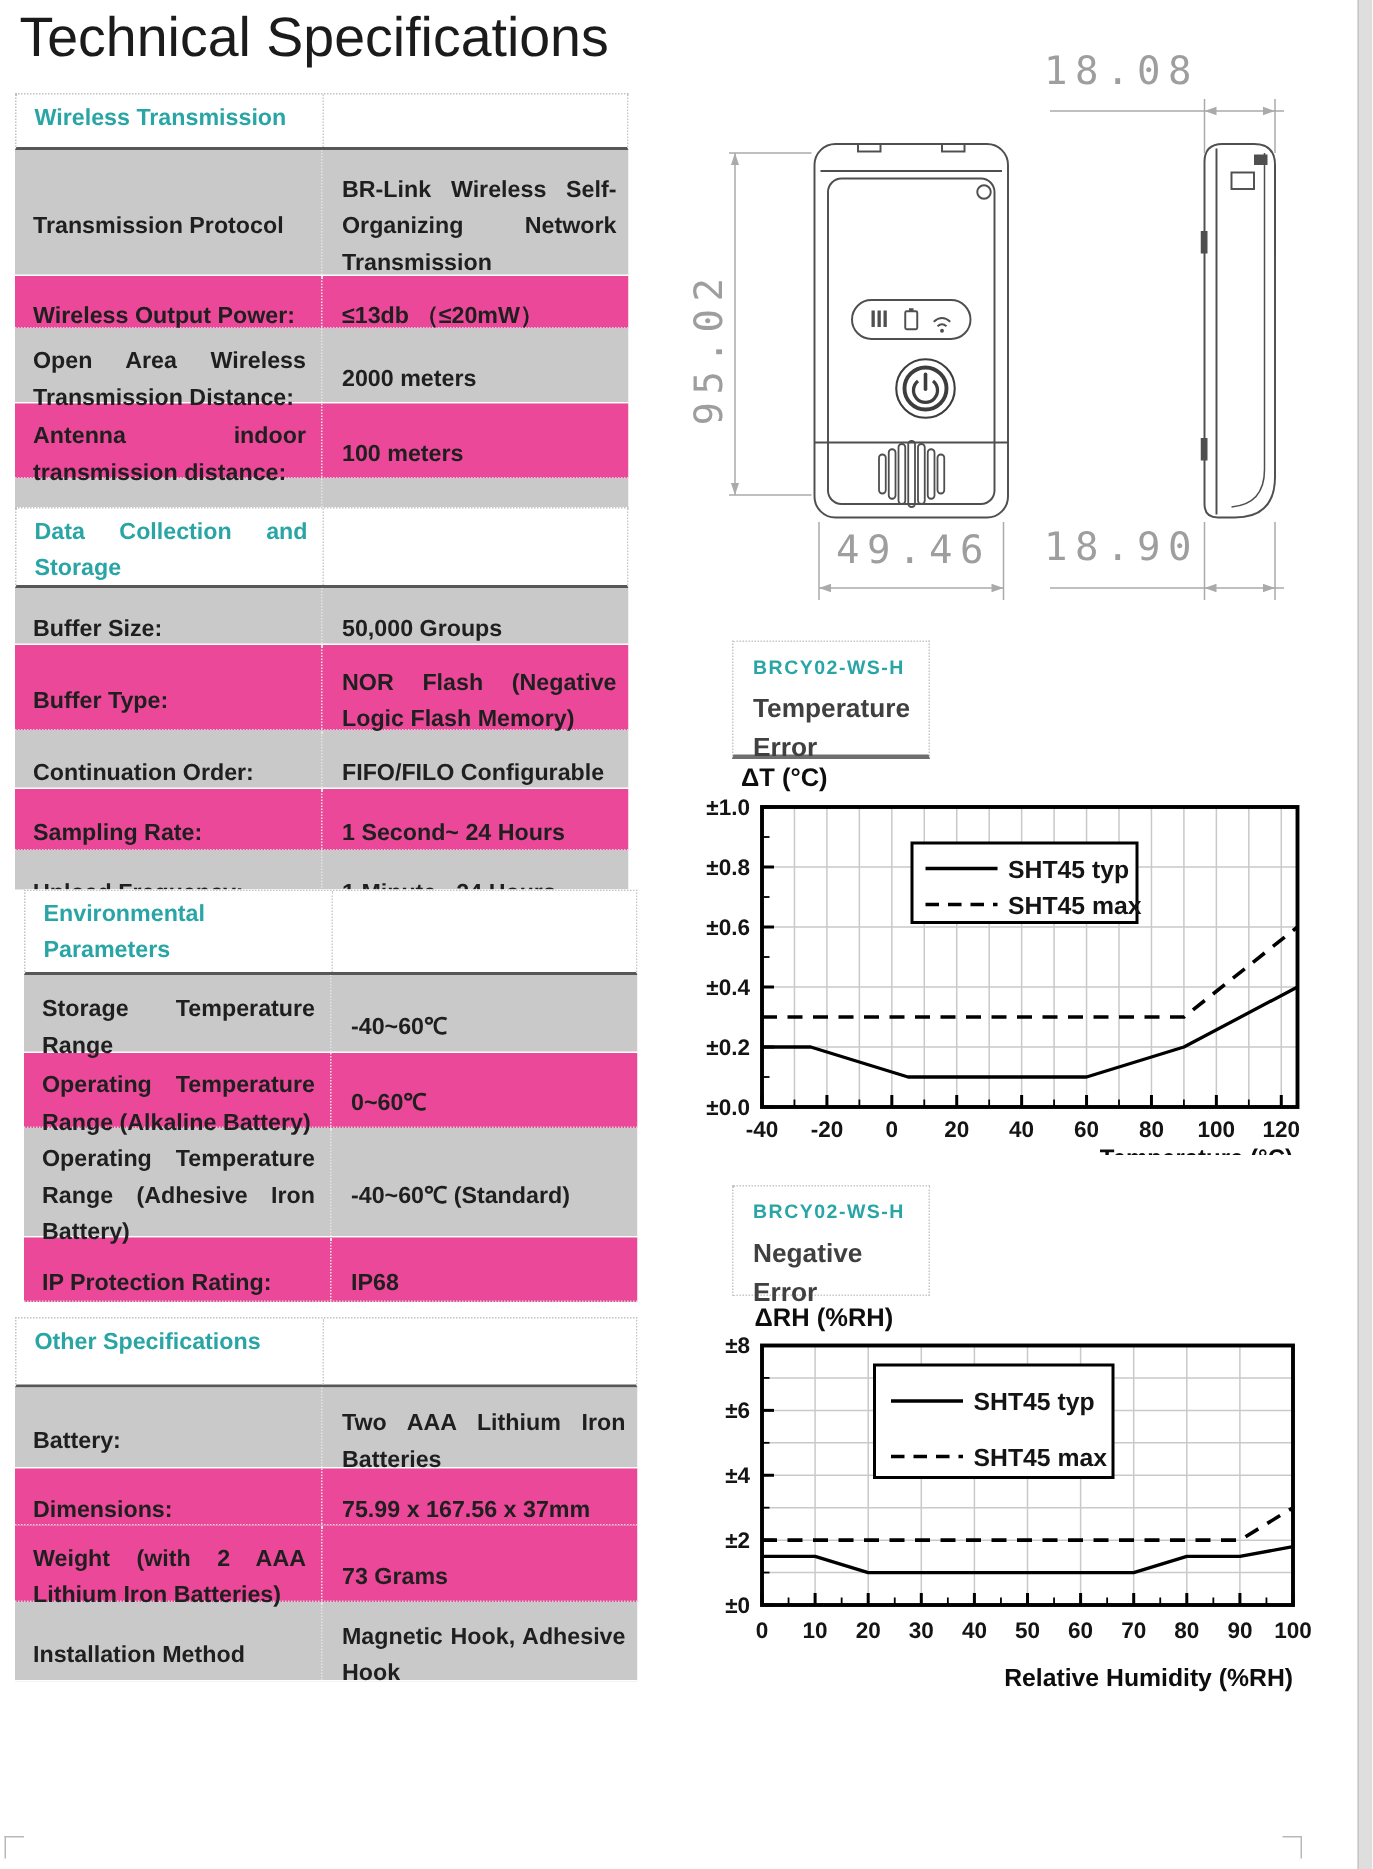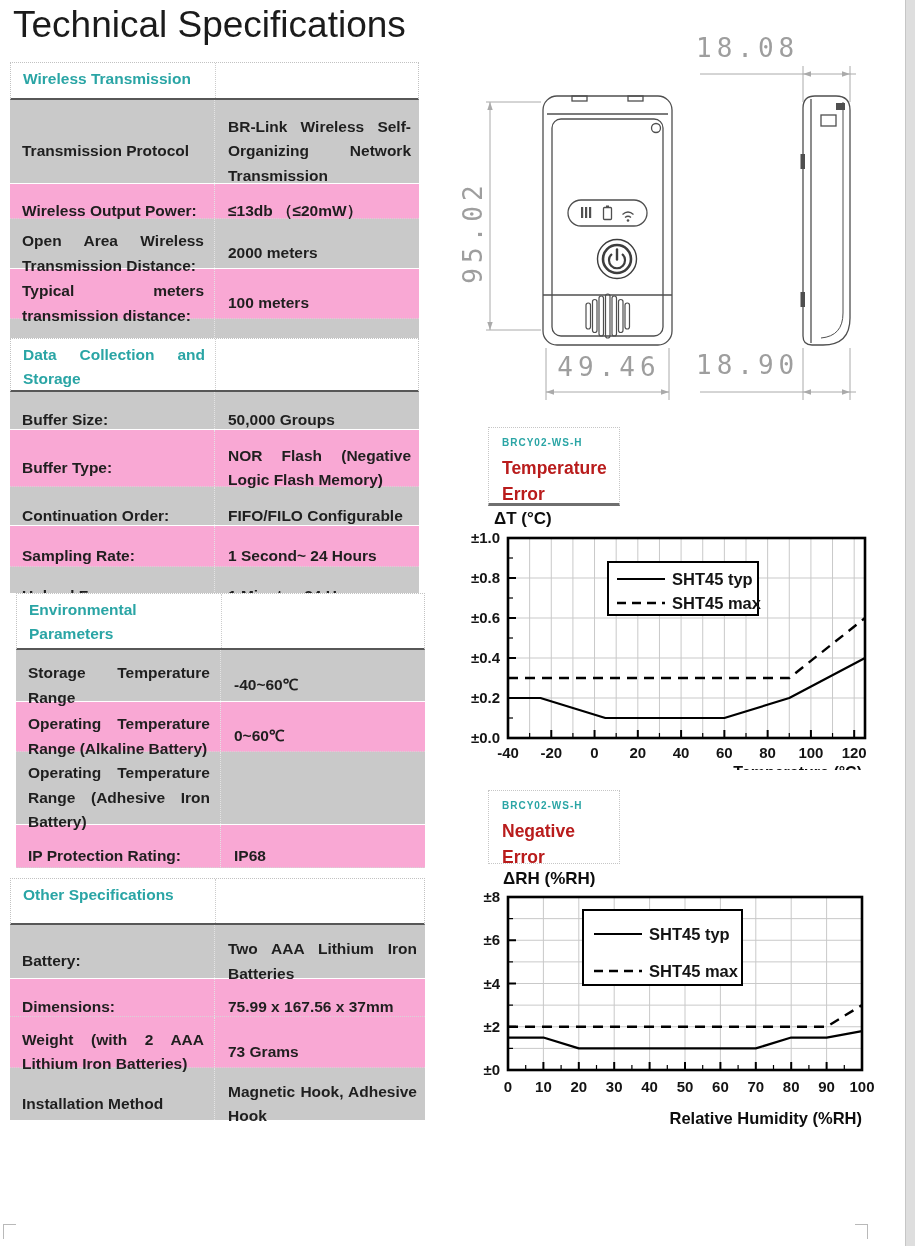--- a/index.html
+++ b/index.html
@@ -13,32 +13,32 @@
   .spec-table{position:absolute;overflow:hidden;background:#fff;font-size:15.5px;
               font-weight:700;color:#1f1f1f;line-height:1.58;}
   .thead{display:flex;background:#fff;border:1px dotted #c2c2c2;
          border-bottom:2px solid #575757;box-sizing:border-box;}
   .th{width:205px;box-sizing:border-box;padding:4px 10px 4px 12px;display:flex;
       align-items:flex-start;border-right:1px dotted #cccccc;}
   .th-inner{width:100%;text-align:justify;color:#2aa5a5;}
   .th-rest{flex:1;}
   .trow{display:flex;box-sizing:border-box;}
   .trow.shaded{background:#c9c9c9;border-bottom:1px solid #ffffff;}
-  .trow.white{background:#f9a8d4;border-bottom:1px dotted #d6d6d6;}
+  .trow.white{background:#ec4899;border-bottom:1px dotted #d6d6d6;}
   .tc{box-sizing:border-box;display:flex;align-items:center;}
   .tc.label{width:205px;padding:4px 10px 4px 12px;border-right:1px dotted #e4e4e4;align-items:center;}
   .tc.value{flex:1;padding:4px 8px 4px 13px;}
   .tc-inner{width:100%;text-align:justify;margin-top:20px;}
 
   
   .chart-label-box{position:absolute;border:1px dotted #c6c6c6;background:#fff;
                    padding:9px 6px 4px 13px;box-sizing:border-box;}
   .chart-label-box.underlined{border-bottom:3px solid #6f6f6f;}
-  .model-code{font-size:10px;font-weight:700;color:#2aa5a5;letter-spacing:1px;margin-bottom:7px;}
-  .chart-title-line{font-size:17.5px;font-weight:700;color:#b91c1c;line-height:1.5;}
+  .model-code{font-size:13px;font-weight:700;color:#2aa5a5;letter-spacing:1px;margin-bottom:7px;}
+  .chart-title-line{font-size:17.5px;font-weight:700;color:#404040;line-height:1.5;}
 
   .axis-ylabel{position:absolute;font-size:17px;font-weight:700;color:#0d0d0d;white-space:nowrap;}
   .clipped-xlabel{position:absolute;overflow:hidden;font-size:16px;font-weight:700;
                   color:#0d0d0d;text-align:right;line-height:16px;}
 
   svg text.tick{font-family:"Liberation Sans",sans-serif;font-size:15px;font-weight:600;fill:#141414;}
   svg text.axlabel{font-family:"Liberation Sans",sans-serif;font-size:16.5px;font-weight:700;fill:#0d0d0d;}
   svg text.legend-text{font-family:"Liberation Sans",sans-serif;font-size:16.5px;font-weight:600;fill:#141414;}
 
   
@@ -87,21 +87,21 @@
     <div class="trow shaded" style="height:50px;">
       <div class="tc label">
           <div class="tc-inner">Open Area Wireless Transmission Distance:</div>
         </div>
       <div class="tc value">
           <div class="tc-inner">2000 meters</div>
         </div>
     </div>
     <div class="trow white" style="height:50px;">
       <div class="tc label">
-          <div class="tc-inner">Typical meters transmission distance:</div>
+          <div class="tc-inner">Antenna indoor transmission distance:</div>
         </div>
       <div class="tc value">
           <div class="tc-inner">100 meters</div>
         </div>
     </div>
     <div class="trow shaded" style="height:40px;">
       <div class="tc label">
           <div class="tc-inner">Antenna</div>
         </div>
       <div class="tc value">
@@ -178,20 +178,23 @@
       <div class="tc label">
           <div class="tc-inner">Operating Temperature Range (Alkaline Battery)</div>
         </div>
       <div class="tc value">
           <div class="tc-inner">0~60℃</div>
         </div>
     </div>
     <div class="trow shaded" style="height:73px;">
       <div class="tc label">
           <div class="tc-inner">Operating Temperature Range (Adhesive Iron Battery)</div>
+        </div>
+      <div class="tc value">
+          <div class="tc-inner">-40~60℃ (Standard)</div>
         </div>
     </div>
     <div class="trow white" style="height:43px;">
       <div class="tc label">
           <div class="tc-inner">IP Protection Rating:</div>
         </div>
       <div class="tc value">
           <div class="tc-inner">IP68</div>
         </div>
     </div>

